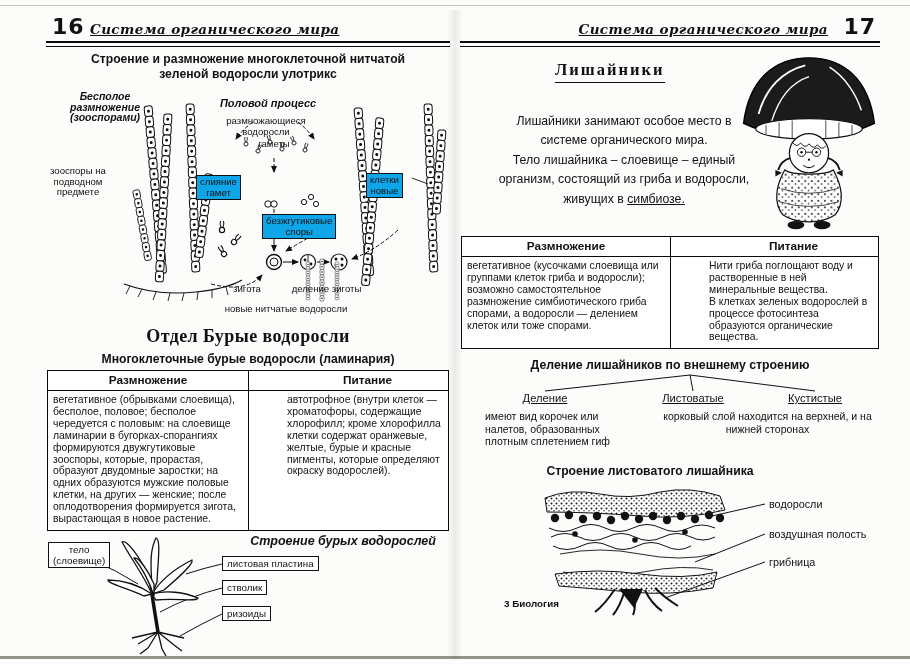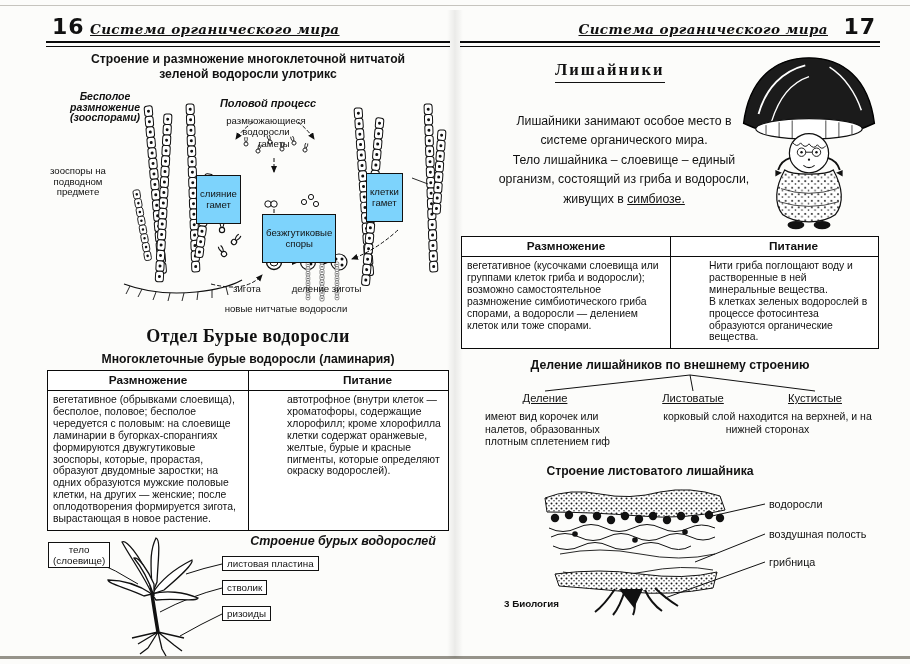--- a/index.html
+++ b/index.html
@@ -18,21 +18,21 @@
   .ctr { text-align:center; }
   .b { font-weight:bold; }
   .i { font-style:italic; }
   .hdr-num { font-size:22px; font-weight:bold; letter-spacing:1px; font-family:"DejaVu Sans", sans-serif; }
   .hdr-script { font-family:"DejaVu Serif", serif; font-style:italic; font-weight:bold; font-size:13.5px;
                 letter-spacing:.4px; text-decoration:underline; }
   .rule2 { border-top:2.4px solid #0a0a0a; border-bottom:1.2px solid #0a0a0a; height:6px; }
   .sec-title { font-size:12.2px; font-weight:bold; line-height:15px; }
   .h-serif { font-family:"Liberation Serif", serif; font-weight:bold; }
   .dlabel { position:absolute; font-size:9.6px; line-height:10.6px; text-align:center; white-space:pre-line; }
-  .dbox { border:1px solid #111; background:#7dd3fc; padding:13px 3px; }
+  .dbox { border:1px solid #111; background:#0ea5e9; padding:1px 3px; }
   .tbl { position:absolute; border:1.6px solid #0a0a0a; display:grid; grid-template-columns:1fr 1fr; background:#fff; }
   .tbl .th { border-bottom:1.6px solid #0a0a0a; font-weight:bold; text-align:center; font-size:11.8px; padding:2px 0 3px; }
   .tbl .th.c2, .tbl .td.c2 { border-left:1.6px solid #0a0a0a;padding-left:38px; }
   .tbl .td { font-size:10.4px; line-height:11.9px; padding:3px 5px 5px; }
   .slabel { position:absolute; font-size:9.8px; line-height:11px; border:1px solid #111; padding:1px 4px;
             background:#fff; white-space:pre-line; text-align:center; }
   .type-lbl { position:absolute; font-size:11.2px; text-decoration:underline; text-align:center; }
   .type-desc { position:absolute; font-size:10.5px; line-height:12.5px; }
   .leader { fill:none; stroke:#111; stroke-width:1; }
   .blade { fill:#fff; stroke:#111; stroke-width:1.3; }
@@ -154,21 +154,21 @@
 водоросли</div>
       <div class="dlabel" style="left:188px; top:61px; width:80px;">гаметы</div>
       <div class="dlabel" style="left:0px; top:88px; width:64px;">зооспоры на
 подводном
 предмете</div>
       <div class="dlabel dbox" style="left:150px; top:97px;">слияние
 гамет</div>
       <div class="dlabel dbox" style="left:216px; top:136px;">безжгутиковые
 споры</div>
       <div class="dlabel dbox" style="left:320px; top:95px;">клетки
-гамет</div>
+новые</div>
       <div class="dlabel" style="left:178px; top:206px; width:46px;">зигота</div>
       <div class="dlabel" style="left:238px; top:206px; width:85px;">деление зиготы</div>
       <div class="dlabel" style="left:160px; top:226px; width:160px;">новые нитчатые водоросли</div>
     </div>
 
     <div class="abs h-serif ctr" style="left:0; top:314px; width:404px; font-size:18px; letter-spacing:.4px;">Отдел Бурые водоросли</div>
     <div class="abs b ctr" style="left:0; top:340px; width:404px; font-size:12.2px;">Многоклеточные бурые водоросли (ламинария)</div>
 
     <div class="tbl" style="left:1px; top:358px; width:402px;">
       <div class="th c1">Размножение</div>

